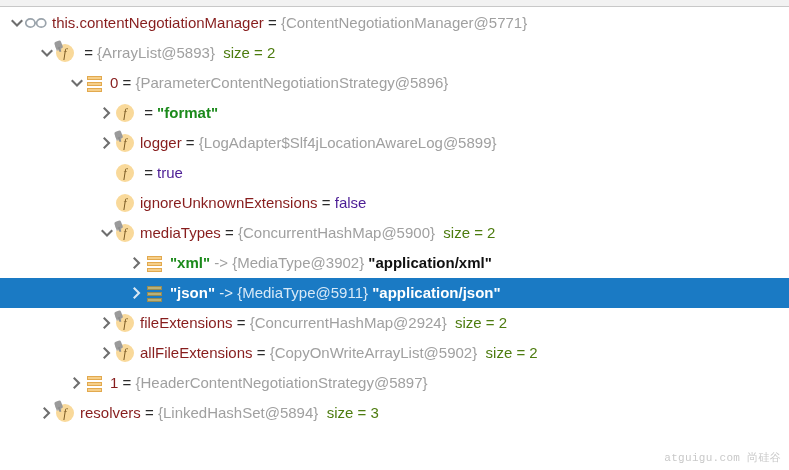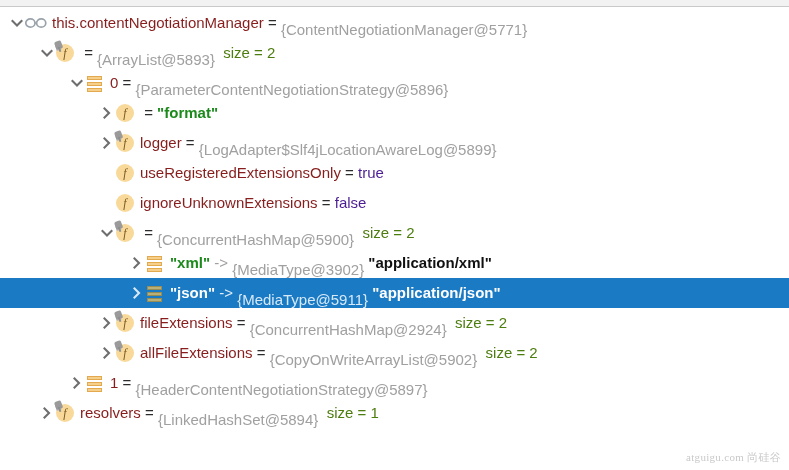--- a/index.html
+++ b/index.html
@@ -29,21 +29,21 @@
     width: 100%;
   }
   .tree {
     position: relative;
     padding-top: 1px;
   }
   .row {
     height: 30px;
     line-height: 30px;
     display: flex;
-    align-items: center;
+    align-items: flex-start;
     white-space: nowrap;
     font-size: 15px;
     position: relative;
     width: 100%;
     box-sizing: border-box;
   }
   .row.selected {
     background: #1a7ac4;
   }
 
@@ -125,39 +125,39 @@
   .ico-list .b3 { top: 20px; }
   .row.selected .ico-list .bar { background: #b9b079; border-color: #968c55; }
   
   .ico-glasses { width: 22px; }
   .ico-glasses svg { position: absolute; left: 0px; top: 9px; }
 
   
   .tok { white-space: pre; }
   .t-name   { color: #871d1d; }
   .t-eq     { color: #2b2b2b; }
-  .t-ref    { color: #a0a0a0; margin-top: 13px; }
+  .t-ref    { color: #a0a0a0; }
   .t-str    { color: #1b8a1b; font-weight: bold; }
   .t-plain  { color: #4c1d95; }
   .t-val    { color: #111111; font-weight: bold; }
   .t-size   { color: #4d7c0f; }
   .t-arrow  { color: #a0a0a0; }
   .row.selected .tok { color: #ffffff; }
   .row.selected .t-ref { color: #d7e9f7; }
   .row.selected .t-str { color: #ffffff; }
   .row.selected .t-arrow { color: #e3eff8; }
 
   .watermark {
     position: absolute;
     right: 8px;
     bottom: 5px;
     font-size: 11px;
     color: #c9c9c9;
     letter-spacing: 0.3px;
-    font-family: Liberation Serif, serif;
+    font-family: Liberation Mono, monospace;
   }
 </style>
 </head>
 <body>
 
 <div id="debugger-panel">
   <div class="top-strip"></div>
   <div class="tree" id="tree">
       <div class="row">
         <span class="indent" style="width: 8px;"></span>
@@ -240,21 +240,20 @@
         <span class="tok t-eq"> = </span>
         <span class="tok t-ref">{LogAdapter$Slf4jLocationAwareLog@5899}</span>
       </div>
       <div class="row">
         <span class="indent" style="width: 98px;"></span>
         <span class="twisty empty"></span>
         <span class="icon ico-field">
           <span class="disc"></span>
           <span class="letter">f</span>
         </span>
-        <span class="tok t-name">useRegisteredExtensionsOnly</span>
         <span class="tok t-eq"> = </span>
         <span class="tok t-plain">true</span>
       </div>
       <div class="row">
         <span class="indent" style="width: 98px;"></span>
         <span class="twisty empty"></span>
         <span class="icon ico-field">
           <span class="disc"></span>
           <span class="letter">f</span>
         </span>
@@ -267,20 +266,21 @@
         <span class="twisty">
           <svg width="14" height="14" viewBox="0 0 14 14">
             <path class="stroke" d="M2.5 5 L7 9.5 L11.5 5"></path>
           </svg>
         </span>
         <span class="icon ico-field">
           <span class="disc"></span>
           <span class="letter">f</span>
           <span class="tack"></span>
         </span>
+        <span class="tok t-name">mediaTypes</span>
         <span class="tok t-eq"> = </span>
         <span class="tok t-ref">{ConcurrentHashMap@5900}</span>
         <span class="tok t-size">  </span>
         <span class="tok t-size">size = 2</span>
       </div>
       <div class="row">
         <span class="indent" style="width: 128px;"></span>
         <span class="twisty">
           <svg width="14" height="14" viewBox="0 0 14 14">
             <path class="stroke" d="M4.5 2.5 L9 7 L4.5 11.5"></path>
@@ -376,17 +376,17 @@
         </span>
         <span class="icon ico-field">
           <span class="disc"></span>
           <span class="letter">f</span>
           <span class="tack"></span>
         </span>
         <span class="tok t-name">resolvers</span>
         <span class="tok t-eq"> = </span>
         <span class="tok t-ref">{LinkedHashSet@5894}</span>
         <span class="tok t-size">  </span>
-        <span class="tok t-size">size = 1</span>
+        <span class="tok t-size">size = 3</span>
       </div>
     </div>
   <div class="watermark">atguigu.com 尚硅谷</div>
 </div>
 
 </body></html>

